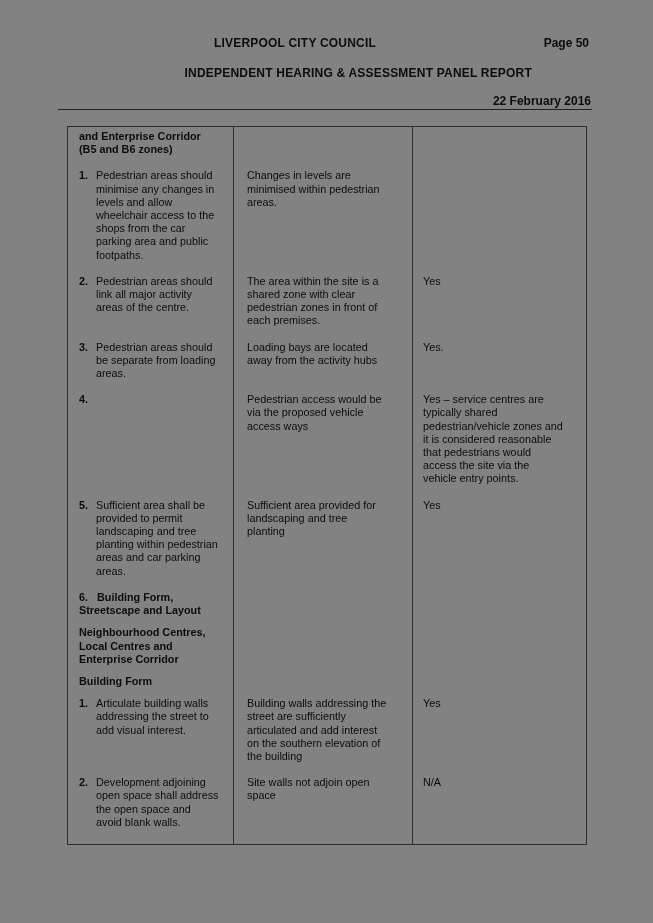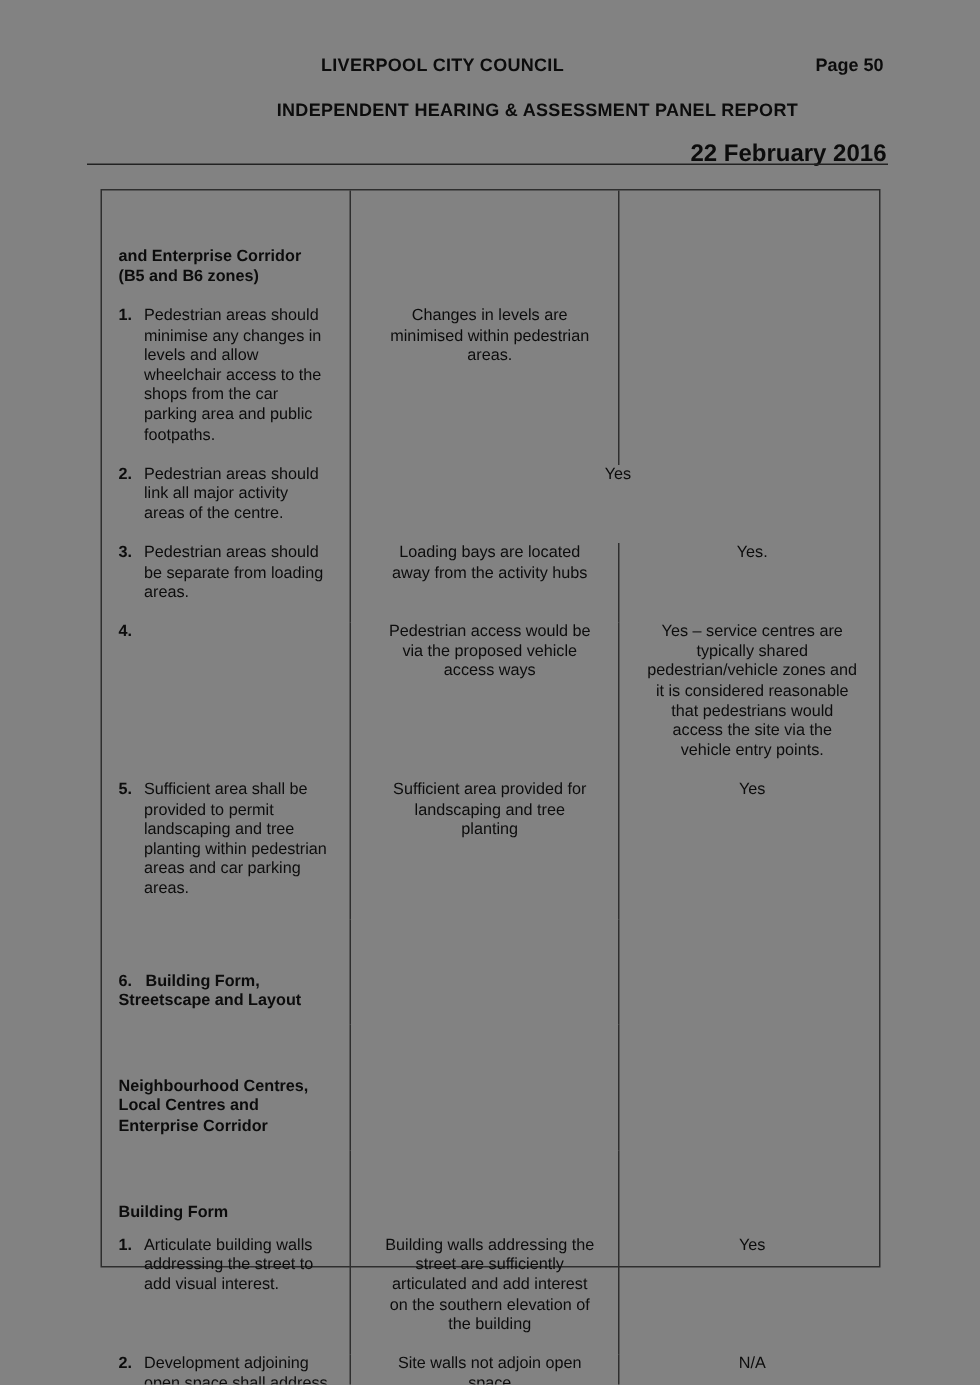--- a/index.html
+++ b/index.html
@@ -23,21 +23,21 @@
     position:absolute;top:36px;right:3px;
     font-weight:bold;font-size:12px;
   }
   .hline2{
     position:absolute;top:66px;left:0;right:0;
     text-align:right;padding-right:60px;
     font-weight:bold;font-size:12px;letter-spacing:.2px;
   }
   .hdate{
     position:absolute;top:94px;right:1px;
-    font-weight:bold;font-size:16px;
+    font-weight:bold;font-size:12px;
   }
   .hrule{
     position:absolute;top:109px;left:-2px;right:0;
     height:0;border-top:1.5px solid #222;
   }
   
   .dcp-table{
     position:absolute;left:67px;top:126px;
     width:520px;height:719px;
     box-sizing:border-box;
@@ -46,25 +46,25 @@
     font-size:10.8px;line-height:13.2px;
   }
   .row{display:flex;align-items:stretch;}
   .row:last-child{flex:1;}
   .cell{box-sizing:border-box;}
   .c1{width:166px;border-right:1.5px solid #2e2e2e;padding:0 3px 13px 11px;}
   .c2{width:179px;border-right:1.5px solid #2e2e2e;padding:0 6px 13px 13px;}
   .c3{flex:1;padding:0 6px 13px 10px;}
   .row:first-child .cell{padding-top:3px;}
   .row.heading .cell{padding-bottom:9px;}
-  .cellhead{font-weight:bold;white-space:pre-line;margin-top:35px;}
+  .cellhead{font-weight:bold;white-space:pre-line;}
   .item{display:flex;}
   .num{width:17px;flex:none;font-weight:bold;}
   .itext{flex:1;white-space:pre-line;}
-  .ctext{white-space:pre-line;text-align:center;}
+  .ctext{white-space:pre-line;}
 </style>
 </head>
 <body>
 
 <div class="page">
 
   <div class="header">
     <div class="hline1">LIVERPOOL CITY COUNCIL</div>
     <div class="pageno">Page 50</div>
     <div class="hline2">INDEPENDENT HEARING &amp; ASSESSMENT PANEL REPORT</div>
@@ -104,20 +104,26 @@
       </div>
       <div class="row item">
         <div class="cell c1">
           <div class="item">
             <span class="num">2.</span>
             <span class="itext">Pedestrian areas should
 link all major activity
 areas of the centre.</span>
           </div>
         </div>
+        <div class="cell c2">
+          <div class="ctext">The area within the site is a
+shared zone with clear
+pedestrian zones in front of
+each premises.</div>
+        </div>
         <div class="cell c3">
           <div class="ctext">Yes</div>
         </div>
       </div>
       <div class="row item">
         <div class="cell c1">
           <div class="item">
             <span class="num">3.</span>
             <span class="itext">Pedestrian areas should
 be separate from loading
@@ -218,21 +224,21 @@
           <div class="ctext">Yes</div>
         </div>
       </div>
       <div class="row item">
         <div class="cell c1">
           <div class="item">
             <span class="num">2.</span>
             <span class="itext">Development adjoining
 open space shall address
 the open space and
-avoid each walls.</span>
+avoid blank walls.</span>
           </div>
         </div>
         <div class="cell c2">
           <div class="ctext">Site walls not adjoin open
 space</div>
         </div>
         <div class="cell c3">
           <div class="ctext">N/A</div>
         </div>
       </div>

